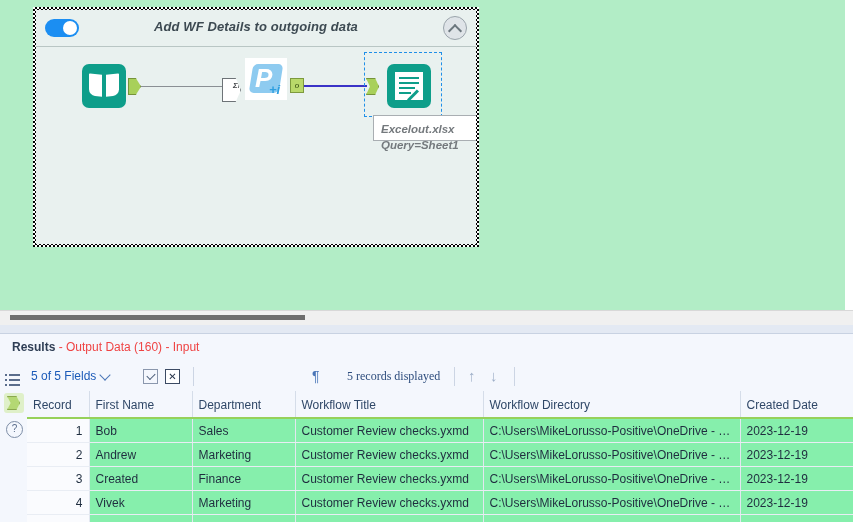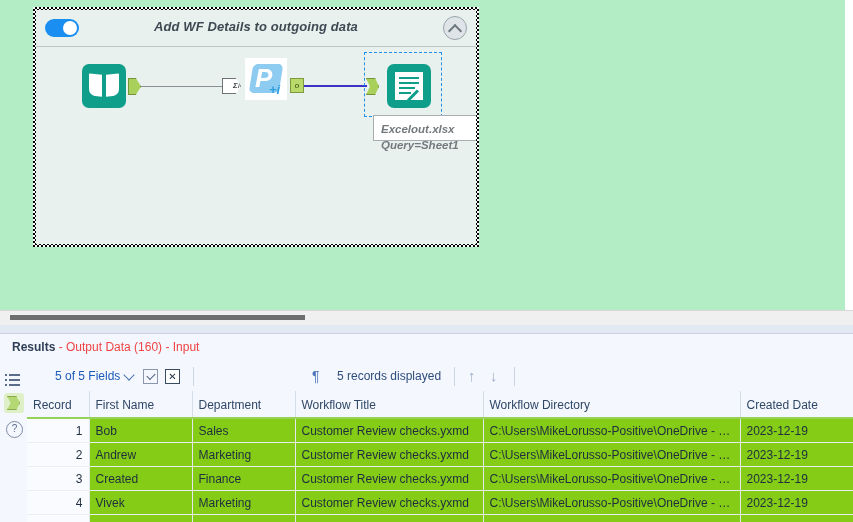--- a/index.html
+++ b/index.html
@@ -165,21 +165,21 @@
   #conn-1 {
     position: absolute;
     left: 105px; top: 39px;
     width: 82px; height: 1px;
     background: #8a8f94;
   }
   
   #sigma-marker {
     position: absolute;
     left: 186px; top: 31px;
-    width: 19px; height: 16px;
+    width: 19px; height: 24px;
     background: #ffffff;
     border: 1px solid #6d7377;
     box-sizing: border-box;
     clip-path: polygon(0 0, 72% 0, 100% 50%, 72% 100%, 0 100%);
     font-size: 8px;
     color: #44484b;
     line-height: 14px;
     text-align: right;
     padding-left: 1px;
   }
@@ -425,21 +425,21 @@
   }
   .chev {
     display: inline-block;
     margin-left: 5px;
     width: 7px; height: 7px;
     border-left: 1.6px solid #4a76b8;
     border-bottom: 1.6px solid #4a76b8;
     transform: rotate(-45deg);
     vertical-align: 1px;
   }
-  #tb-fields { left: 28px; cursor: pointer; }
+  #tb-fields { left: 4px; cursor: pointer; }
   #tb-check {
     left: 116px; top: 7px;
     width: 15px; height: 15px;
     border: 1px solid #8a97ad;
     box-sizing: border-box;
     cursor: pointer;
   }
   #tb-check::after {
     content: "";
     position: absolute;
@@ -468,23 +468,24 @@
     background: #ccd5e4;
   }
   #tb-cellviewer { left: 192px; cursor: pointer; margin-top: 24px; }
   #tb-pilcrow {
     left: 285px; top: 6px;
     font-size: 14px;
     color: #4a76b8;
     cursor: pointer;
   }
   #tb-records {
-    left: 310px;
+    left: 320px;
     color: #2e4d7d;
     cursor: default;
+    font-family: Liberation Serif, serif;
   }
   #tb-sep-2 {
     position: absolute;
     left: 427px; top: 5px;
     width: 1px; height: 19px;
     background: #ccd5e4;
   }
   #tb-up, #tb-down {
     top: 5px;
     font-size: 15px;
@@ -524,21 +525,21 @@
     border-bottom: 2px solid #96d15a;
     white-space: nowrap;
     overflow: hidden;
   }
   table.grid td {
     padding: 3px 6px 2px 6px;
     height: 18px;
     color: #1f2d3f;
     border-right: 1px solid #e2e7f0;
     border-bottom: 1px solid #e9edf4;
-    background: #84cc16;
+    background: #86efac;
     white-space: nowrap;
     overflow: hidden;
     text-overflow: ellipsis;
   }
   table.grid td.num {
     text-align: right;
     background: #fafbfe;
   }
   col.c-record { width: 62px; }
   col.c-first  { width: 103px; }

